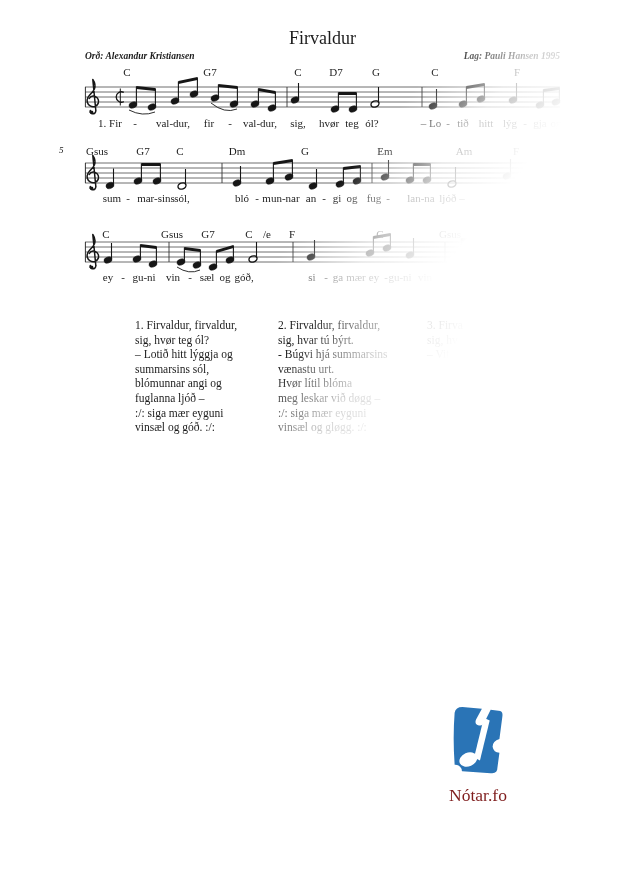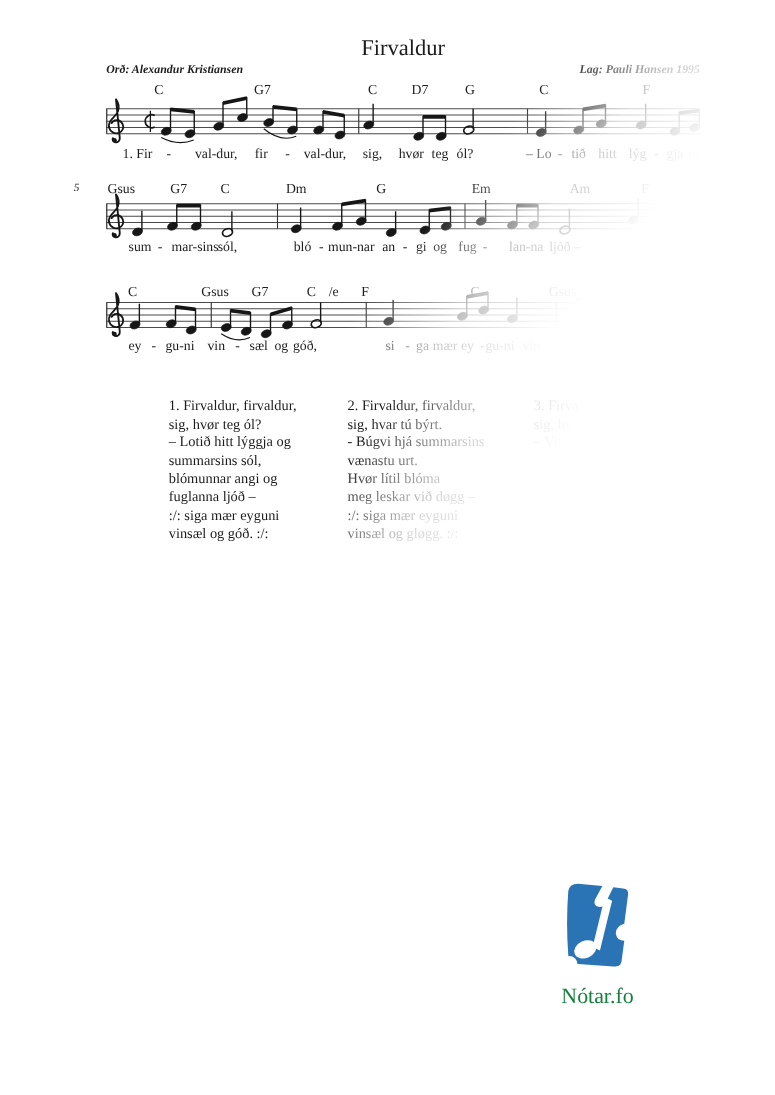--- a/index.html
+++ b/index.html
@@ -13,21 +13,21 @@
   .chord{position:absolute;transform:translateX(-50%);font-size:11px;white-space:nowrap;}
   .lyric{position:absolute;transform:translateX(-50%);font-size:11px;white-space:nowrap;}
   .verse{position:absolute;font-size:11.5px;line-height:14.6px;white-space:nowrap;}
   #notation-svg{position:absolute;left:0;top:0;}
   .fade{position:absolute;left:0;width:620px;pointer-events:none;}
   .fade-music{top:0;height:308px;
     background:linear-gradient(129deg, rgba(255,255,255,0) 56%, rgba(255,255,255,0.75) 66%, #ffffff 76%);}
   .fade-verses{top:308px;height:160px;
     background:linear-gradient(125deg, rgba(255,255,255,0) 44%, rgba(255,255,255,0.8) 56%, #ffffff 66%);}
   .logo{position:absolute;left:446px;top:704px;width:64px;text-align:center;cursor:pointer;}
-  .logo-text{font-size:17.5px;color:#15803d;margin-top:3px;}
+  .logo-text{font-size:17.5px;color:#7f1d1d;margin-top:3px;}
 </style>
 </head>
 <body>
 
 <div class="page">
 
   <div class="title">Firvaldur</div>
 
   <div class="credits">
     <span>Orð: Alexandur Kristiansen</span>

